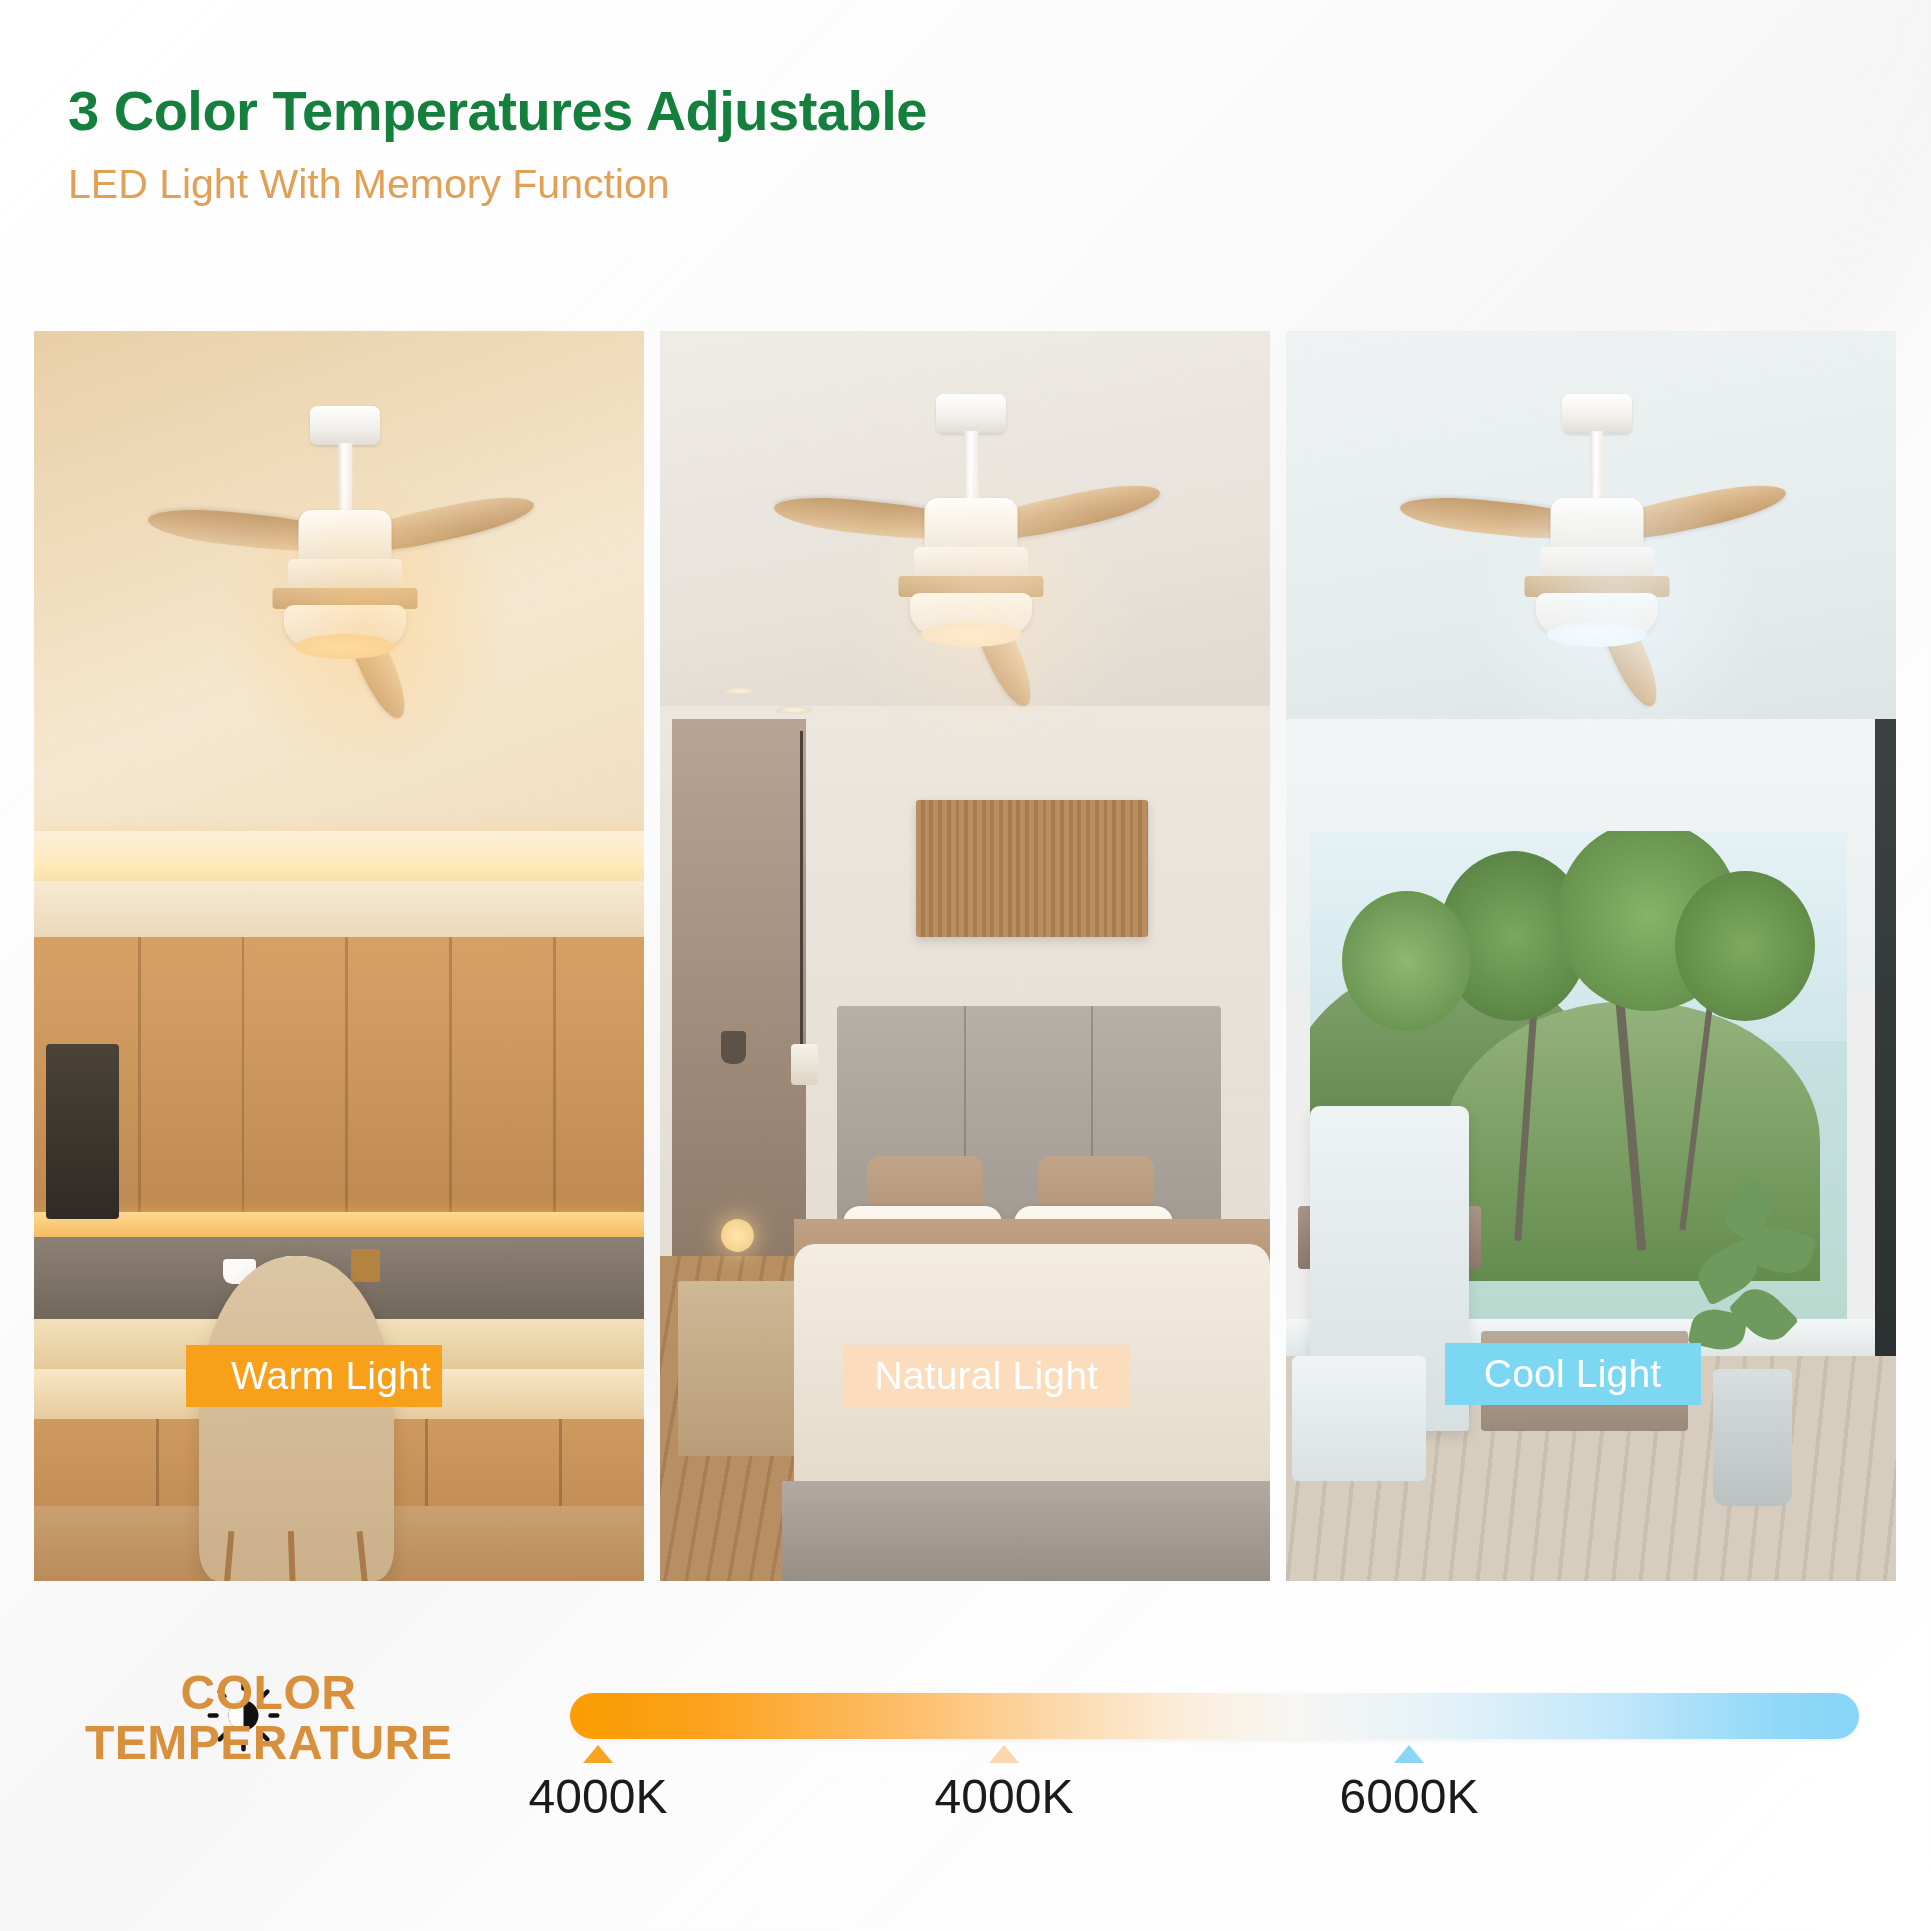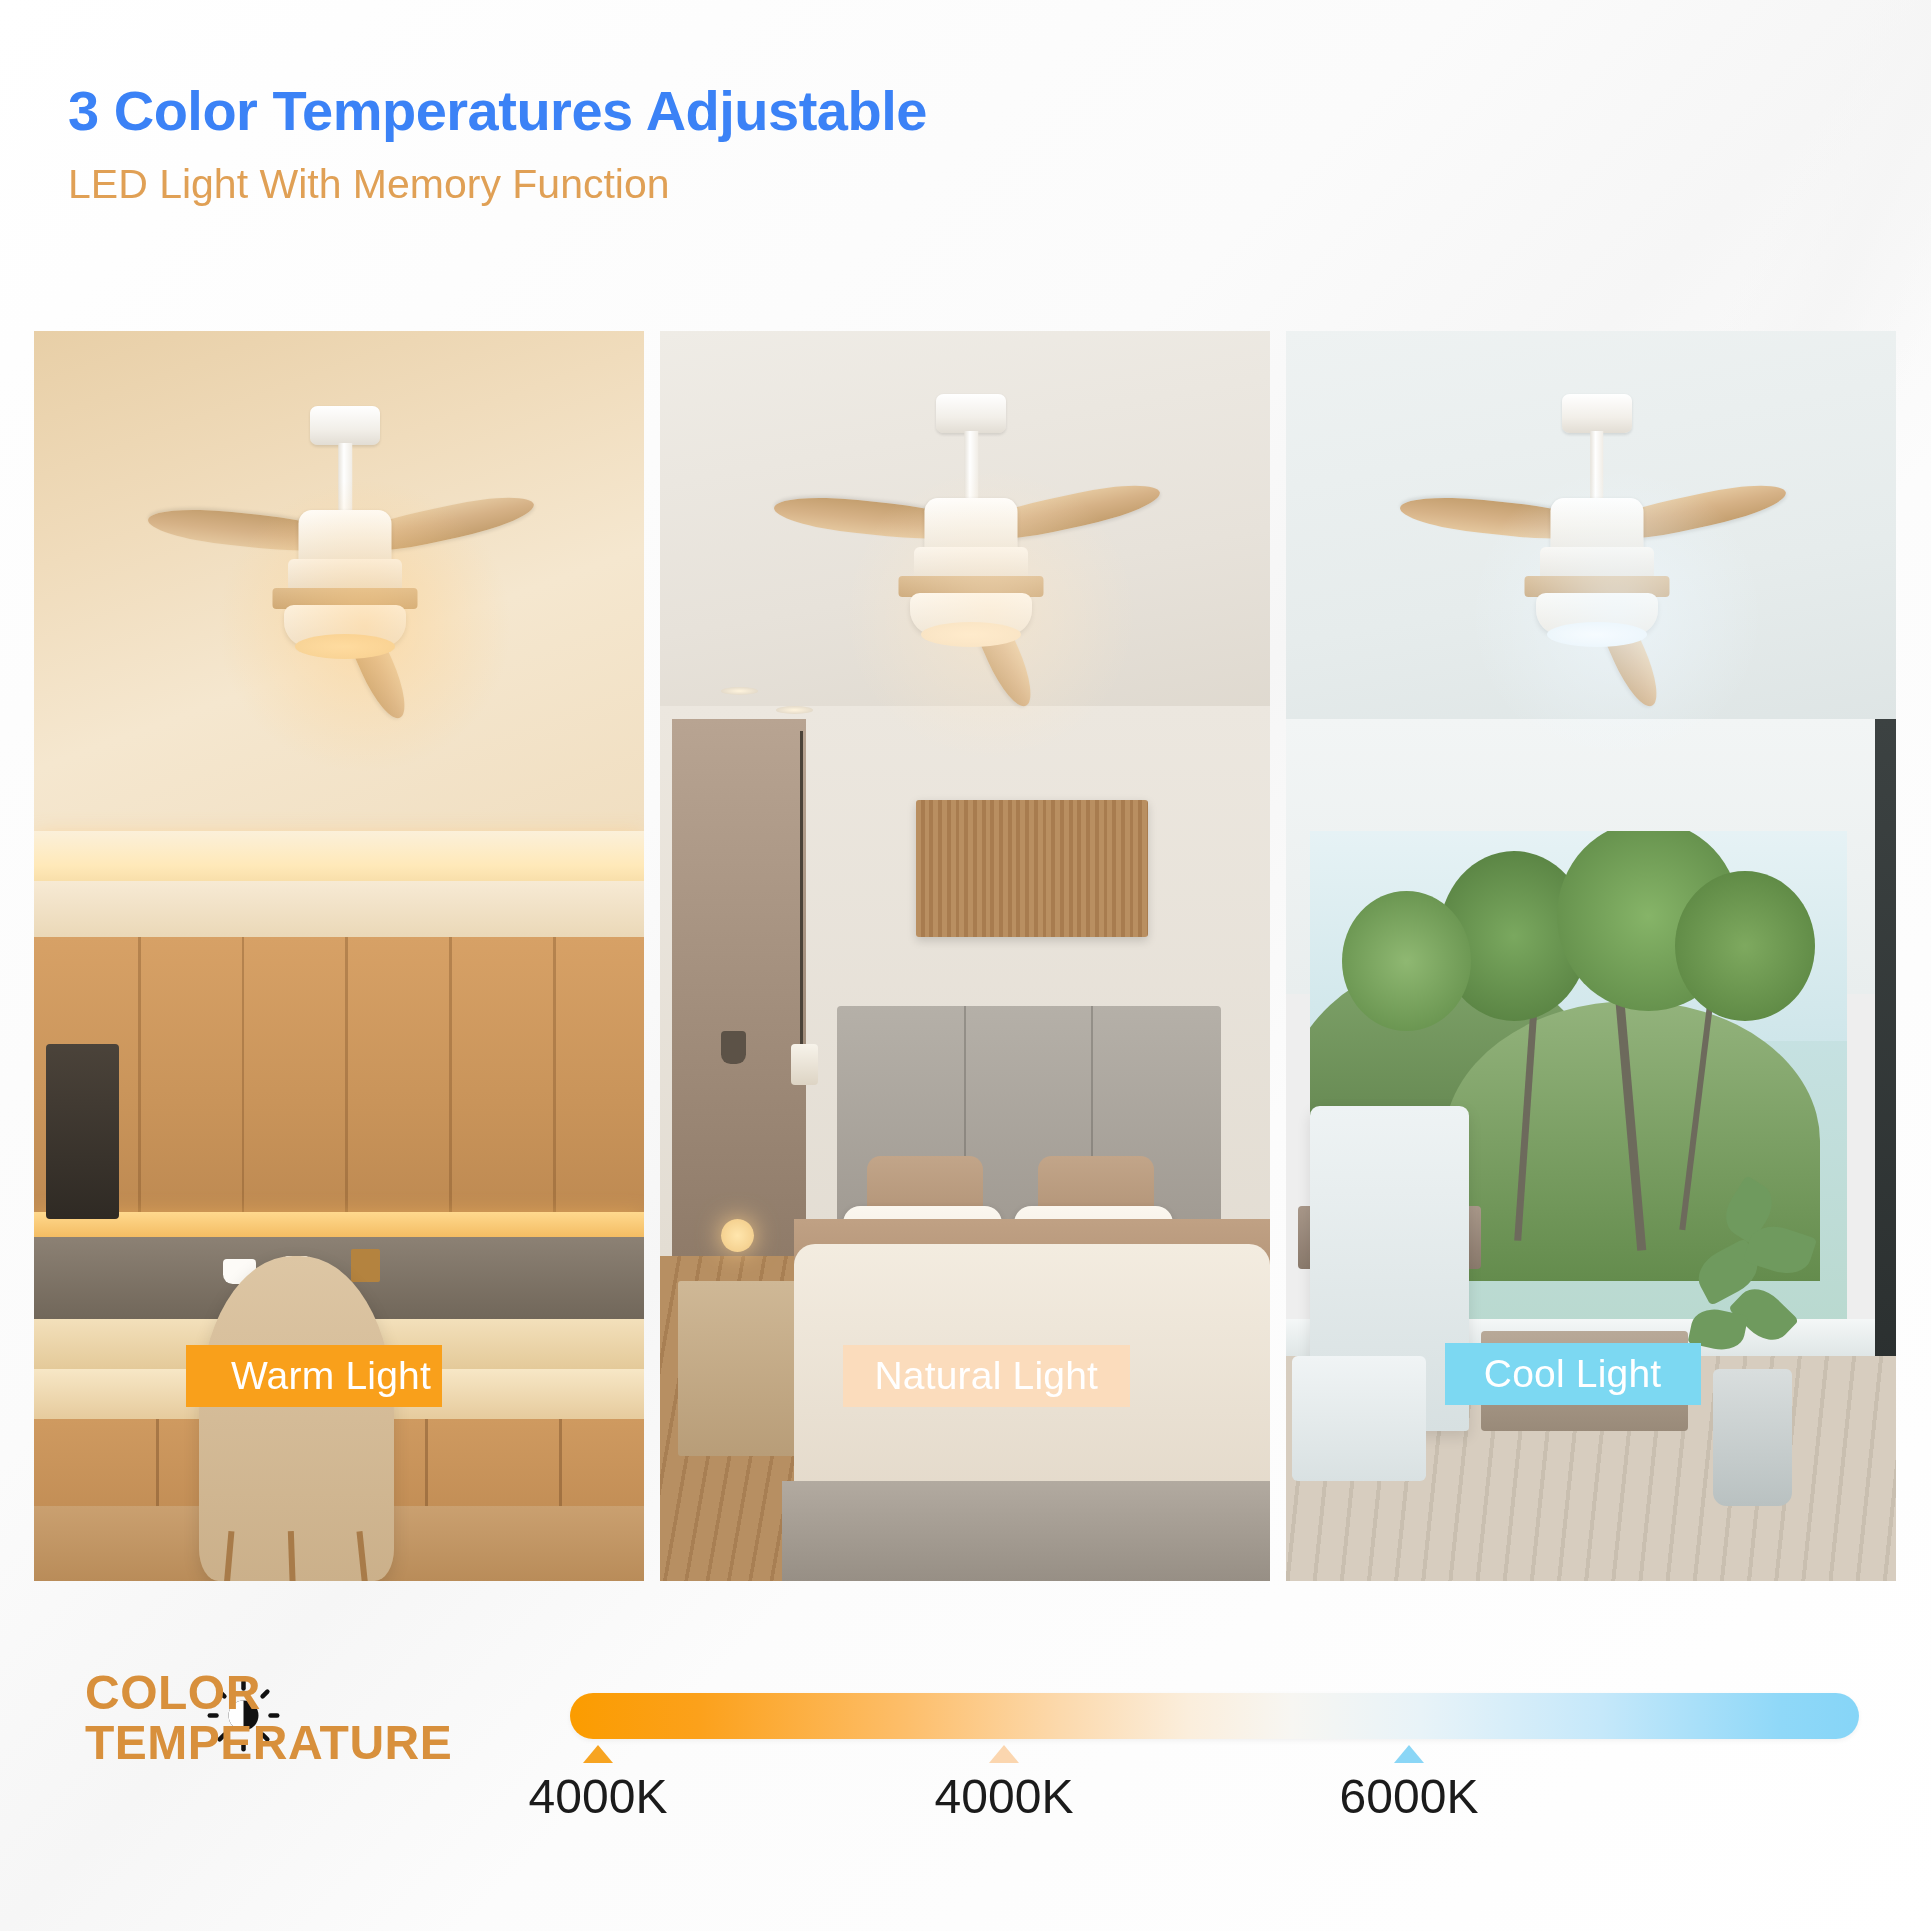--- a/index.html
+++ b/index.html
@@ -23,21 +23,21 @@
     background: linear-gradient(115deg, rgba(255,255,255,0) 45%, rgba(245,245,245,.9) 50%, rgba(255,255,255,0) 56%);
     transform: rotate(0deg);
     pointer-events: none;
   }
 
   
   .header { position: absolute; left: 68px; top: 83px; }
   .headline {
     font-size: 56px;
     font-weight: 700;
-    color: #3b82f6;
+    color: #15803d;
     letter-spacing: -0.5px;
     line-height: 1.0;
     white-space: nowrap;
   }
   .subhead {
     margin-top: 25px;
     font-size: 41px;
     font-weight: 400;
     color: #e0a055;
     line-height: 1.0;
@@ -230,21 +230,21 @@
   .badge.warm    { left: 152px; bottom: 174px; width: 256px; height: 62px; background: #f9a01b; padding-left: 34px; }
   .badge.natural { left: 183px; bottom: 174px; width: 287px; height: 62px; background: #fbdcbc; }
   .badge.cool    { left: 159px; bottom: 176px; width: 256px; height: 62px; background: #7cd8f2; }
 
   
   .ct { position: absolute; left: 0; top: 1641px; width: 1931px; height: 290px; }
 
   .ct-label {
     position: absolute; left: 85px; top: 27px;
     width: 367px;
-    text-align: left;
+    text-align: center;
     color: #d8903c;
     font-weight: 700;
     line-height: 1.04;
   }
   .ct-label .l1 { font-size: 48px; letter-spacing: 0.5px; }
   .ct-label .l2 { font-size: 48px; letter-spacing: 0.5px; }
 
   .sun-icon {
     position: absolute; left: 206px; top: 37px;
     width: 75px; height: 75px;

